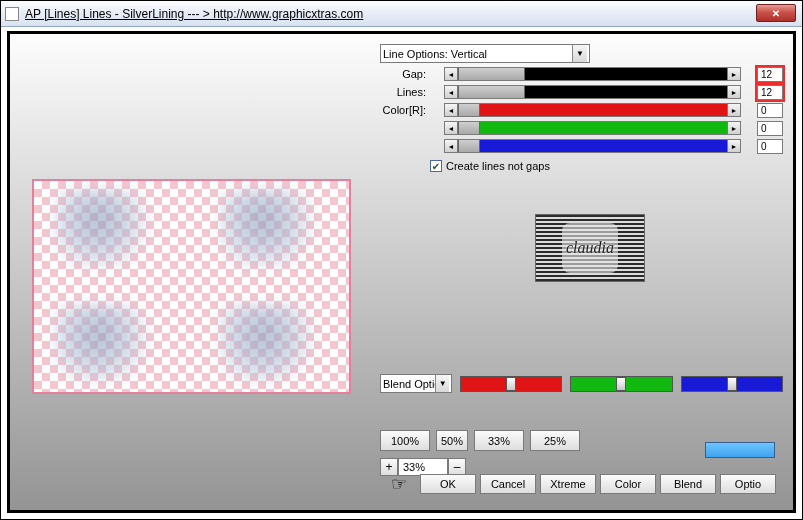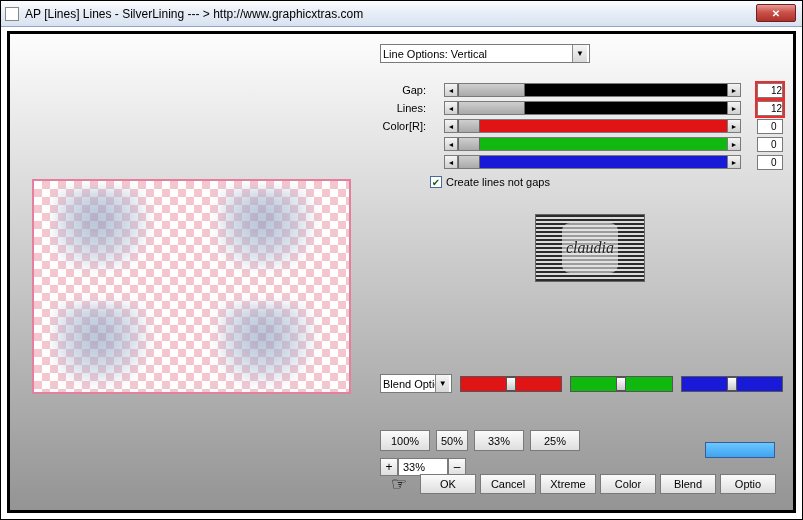--- a/index.html
+++ b/index.html
@@ -1,17 +1,17 @@
 <!DOCTYPE html>
 <html><head>
 <meta charset="utf-8">
 <style>
   * { box-sizing: border-box; font-family: "Segoe UI", Tahoma, Arial, sans-serif; }
   body { margin: 0; padding: 0; background: #fff; }
-  .window { width: 803px; height: 520px; border: 1px solid #000; background: #fff; position: relative; }
+  .window { width: 803px; height: 520px; border: 1px solid #000; background: #fff; position: relative; text-decoration: underline; }
   .titlebar { height: 26px; background: linear-gradient(to bottom, #fdfdfe, #e8eef7 45%, #d8e2f0); border-bottom: 1px solid #8fa6c7; display: flex; align-items: center; padding: 0 4px; font-size: 12px; position: relative; }
   .title-icon { width: 14px; height: 14px; background: #fff; border: 1px solid #888; margin-right: 6px; }
   .title-close { position: absolute; right: 6px; top: 3px; width: 40px; height: 18px; background: linear-gradient(to bottom, #e89b94, #c9524a 45%, #b0302a); border: 1px solid #6e2020; border-radius: 2px; color: #fff; display: flex; align-items: center; justify-content: center; font-size: 10px; }
   .title-close span { font-weight: bold; }
   .body-area { position: absolute; left: 6px; top: 30px; right: 6px; bottom: 6px; border: 3px solid #000; background: linear-gradient(to bottom, #fdfdfd, #949494); }
   .body-area-inner { position: absolute; inset: 0; }
   .preview { position: absolute; left: 22px; top: 145px; width: 319px; height: 215px; border: 2px solid #e57f9e; background: #fff; }
   .checker { width: 100%; height: 100%;
     background-image:
       linear-gradient(45deg, #f4c7cf 25%, transparent 25%),
@@ -30,21 +30,21 @@
   .blD { right: 20px; bottom: 8px; background: radial-gradient(circle at 40% 40%, #7a93b8 0%, #a9bbd4 35%, transparent 70%); }
   .controls { position: absolute; left: 370px; right: 10px; top: 10px; bottom: 10px; font-size: 11px; color: #000; }
   .select { background: #fff; border: 1px solid #7a7a7a; height: 19px; font-size: 11px; padding: 0 2px; display: inline-flex; align-items: center; }
   .select .caret { margin-left: auto; width: 15px; height: 100%; background: linear-gradient(to bottom, #f5f5f5, #d9d9d9); border-left: 1px solid #888; display: flex; align-items: center; justify-content: center; font-size: 8px; }
   .row { display: flex; align-items: center; gap: 16px; margin-bottom: 2px; height: 16px; }
   .row .lbl { width: 46px; text-align: right; margin-right: 2px; }
   .scroll { flex: 1; height: 14px; display: flex; align-items: stretch; }
   .scroll .arr { width: 14px; background: linear-gradient(to bottom, #f5f5f5, #d0d0d0); border: 1px solid #7a7a7a; display: flex; align-items: center; justify-content: center; font-size: 7px; }
   .scroll .track { flex: 1; border-top: 1px solid #7a7a7a; border-bottom: 1px solid #7a7a7a; position: relative; }
   .scroll .thumb { position: absolute; top: 0; bottom: 0; background: linear-gradient(to bottom, #cfcfcf, #a9a9a9); border-left: 1px solid #666; border-right: 1px solid #666; }
-  .valbox { width: 26px; height: 15px; background: #fff; border: 1px solid #7a7a7a; font-size: 10px; padding-left: 13px; line-height: 13px; }
+  .valbox { width: 26px; height: 15px; background: #fff; border: 1px solid #7a7a7a; font-size: 10px; padding-left: 3px; line-height: 13px; }
   .hl-red { outline: 2px solid #ef2c2c; outline-offset: 0; }
   .chk { width: 12px; height: 12px; border: 1px solid #4a6a99; background: #fff; display: inline-flex; align-items: center; justify-content: center; font-size: 10px; color: #1d5b1d; margin-right: 4px; }
   .logo { position: absolute; left: 155px; top: 170px; width: 110px; height: 68px;
     background: repeating-linear-gradient(to bottom, #2b2b2b 0 2px, #dcdcdc 2px 4px);
     border: 1px solid #666; display: flex; align-items: center; justify-content: center; }
   .logo span { font-family: Georgia, serif; font-style: italic; font-size: 16px; color: #222; text-shadow: 0 0 2px #fff; background: rgba(230,230,230,0.6); padding: 16px 4px; border-radius: 8px; }
   .btn { background: linear-gradient(to bottom, #fbfbfb, #dedede); border: 1px solid #7a7a7a; height: 21px; font-size: 11px; display: inline-flex; align-items: center; justify-content: center; padding: 0 2px; }
   .btn-row { display: flex; gap: 6px; }
   .slider { height: 16px; border: 1px solid #555; display: flex; align-items: center; justify-content: center; position: relative; }
   .slider .handle { width: 10px; height: 14px; background: linear-gradient(to bottom, #fff, #c9c9c9); border: 1px solid #555; }
@@ -76,21 +76,21 @@
         <div class="checker">
           <div class="blur blA"></div>
           <div class="blur blB"></div>
           <div class="blur blC"></div>
           <div class="blur blD"></div>
         </div>
       </div>
 
       <div class="controls">
 
-        <div class="select" style="width:210px;margin-bottom:19px;">
+        <div class="select" style="width:210px;margin-bottom:3px;">
           <span>Line Options: Vertical</span>
           <span class="caret">▼</span>
         </div>
 
         
         <div class="row">
           <span class="lbl">Gap:</span>
           <div class="scroll">
             <div class="arr">◄</div>
             <div class="track" style="background:#000">

